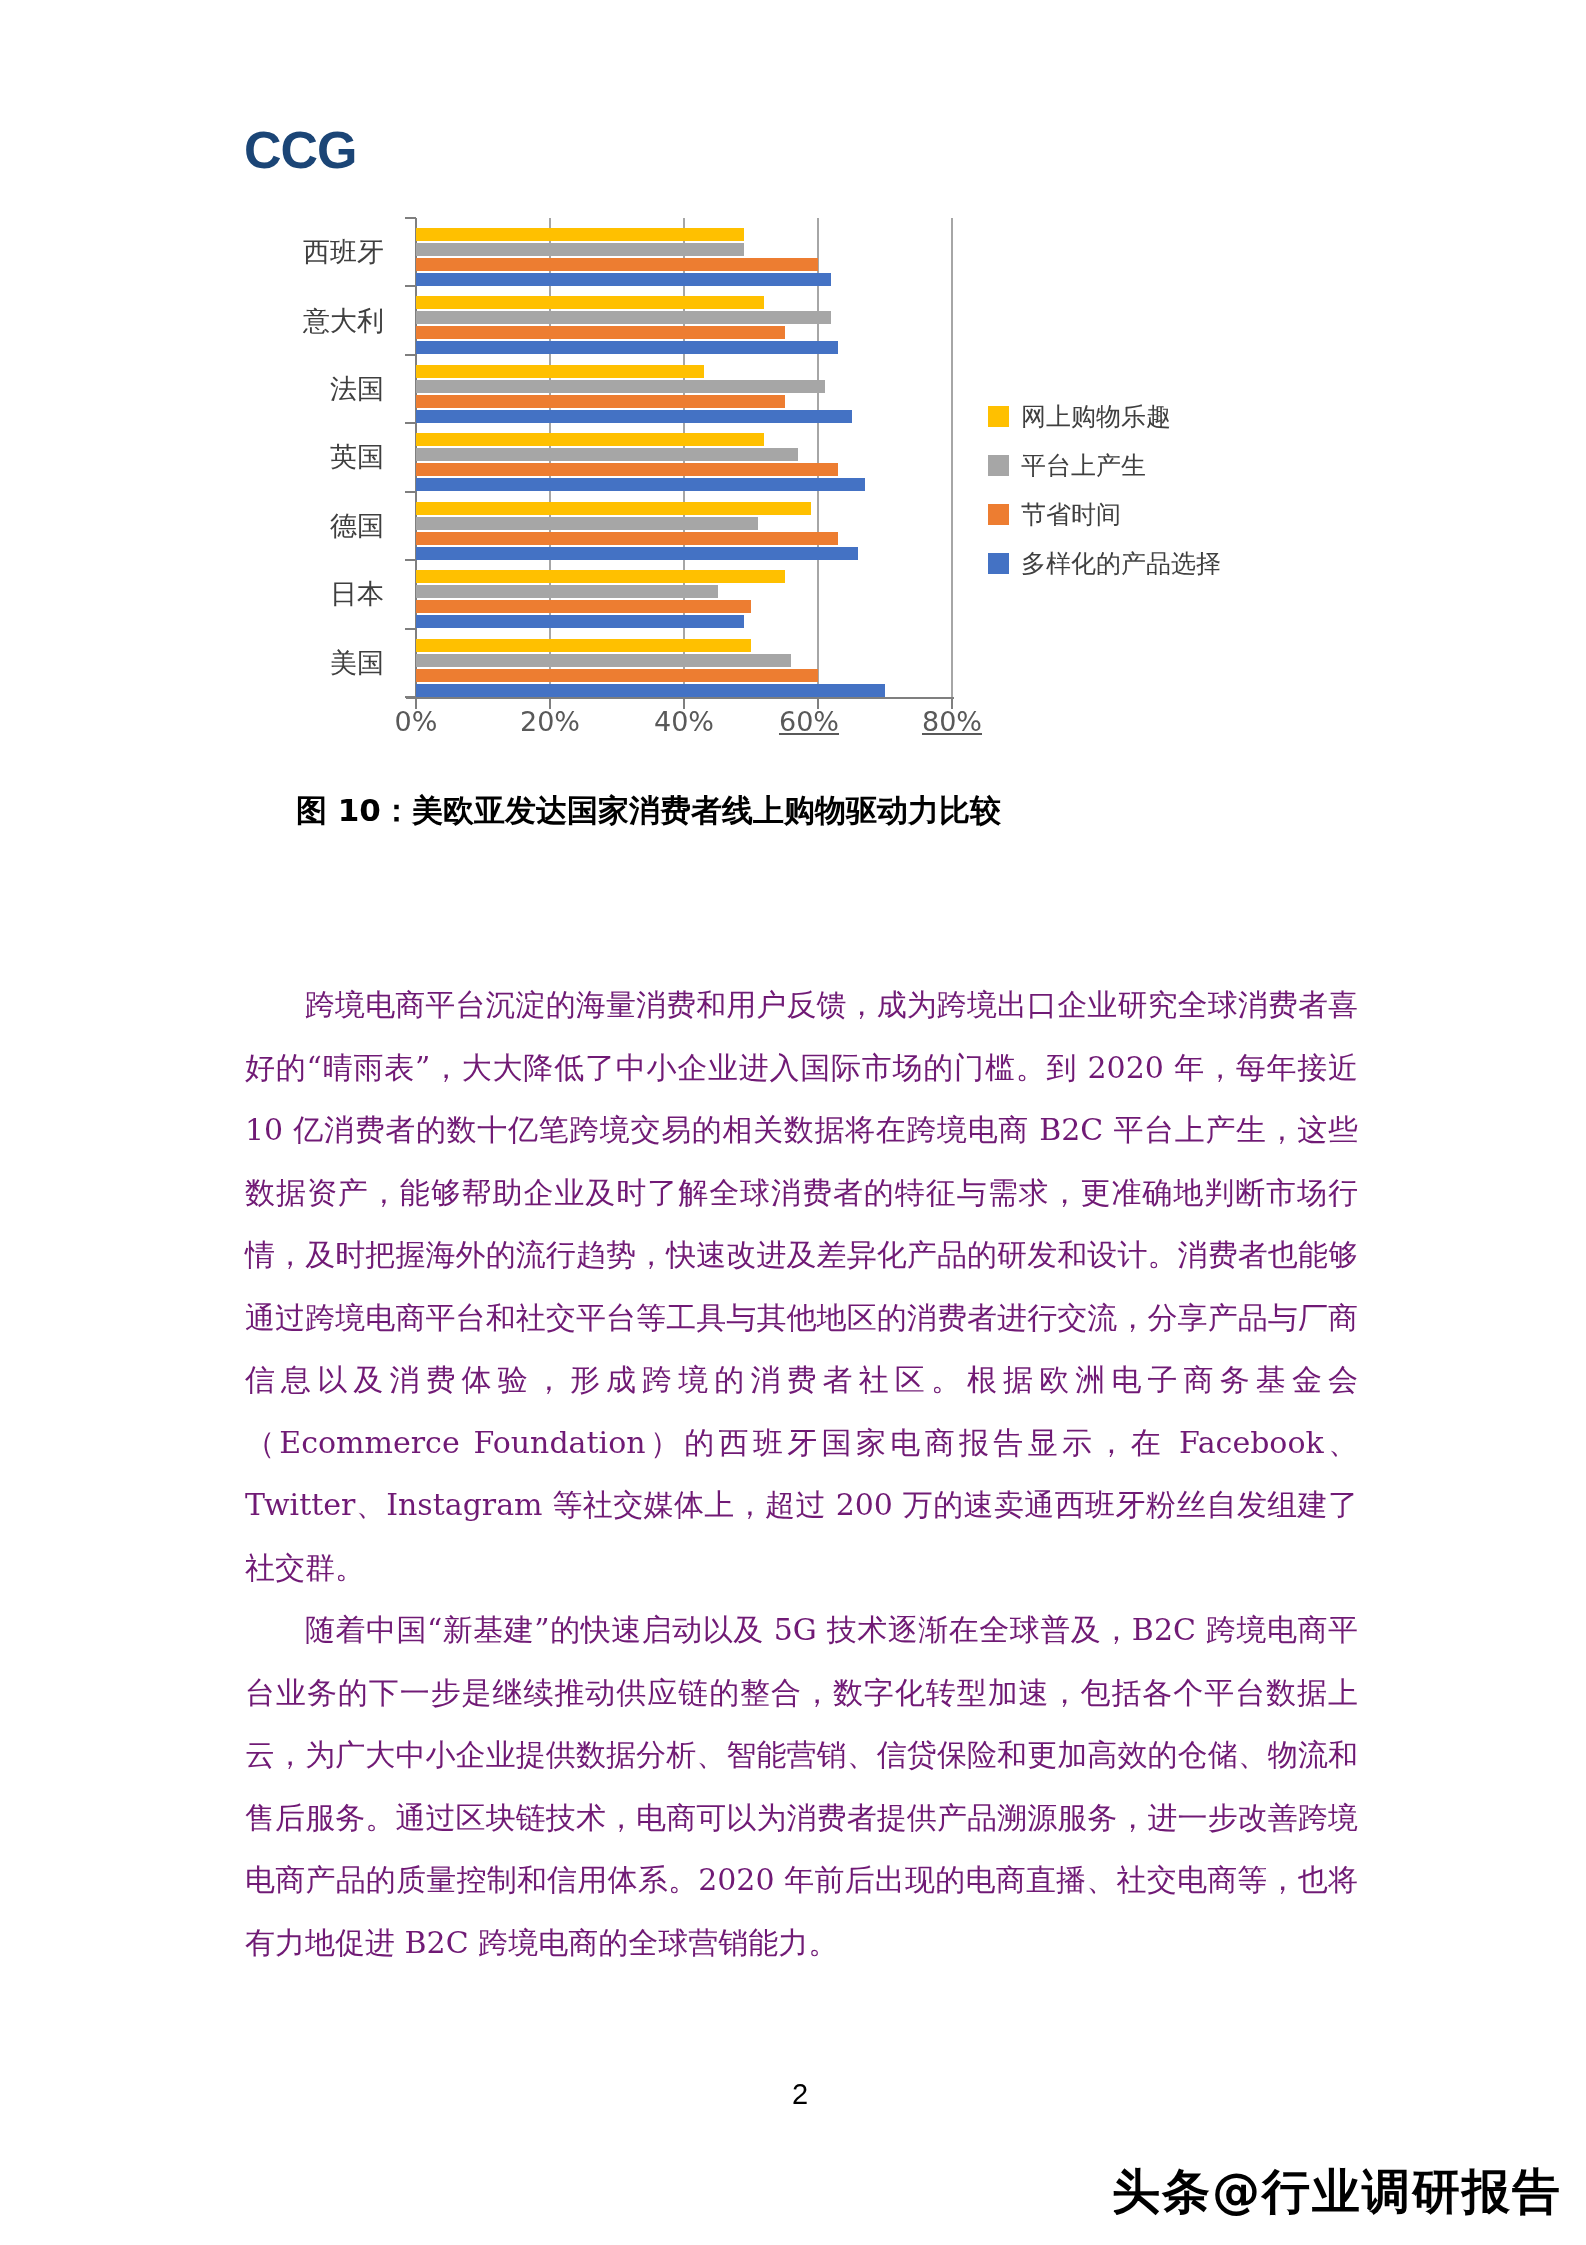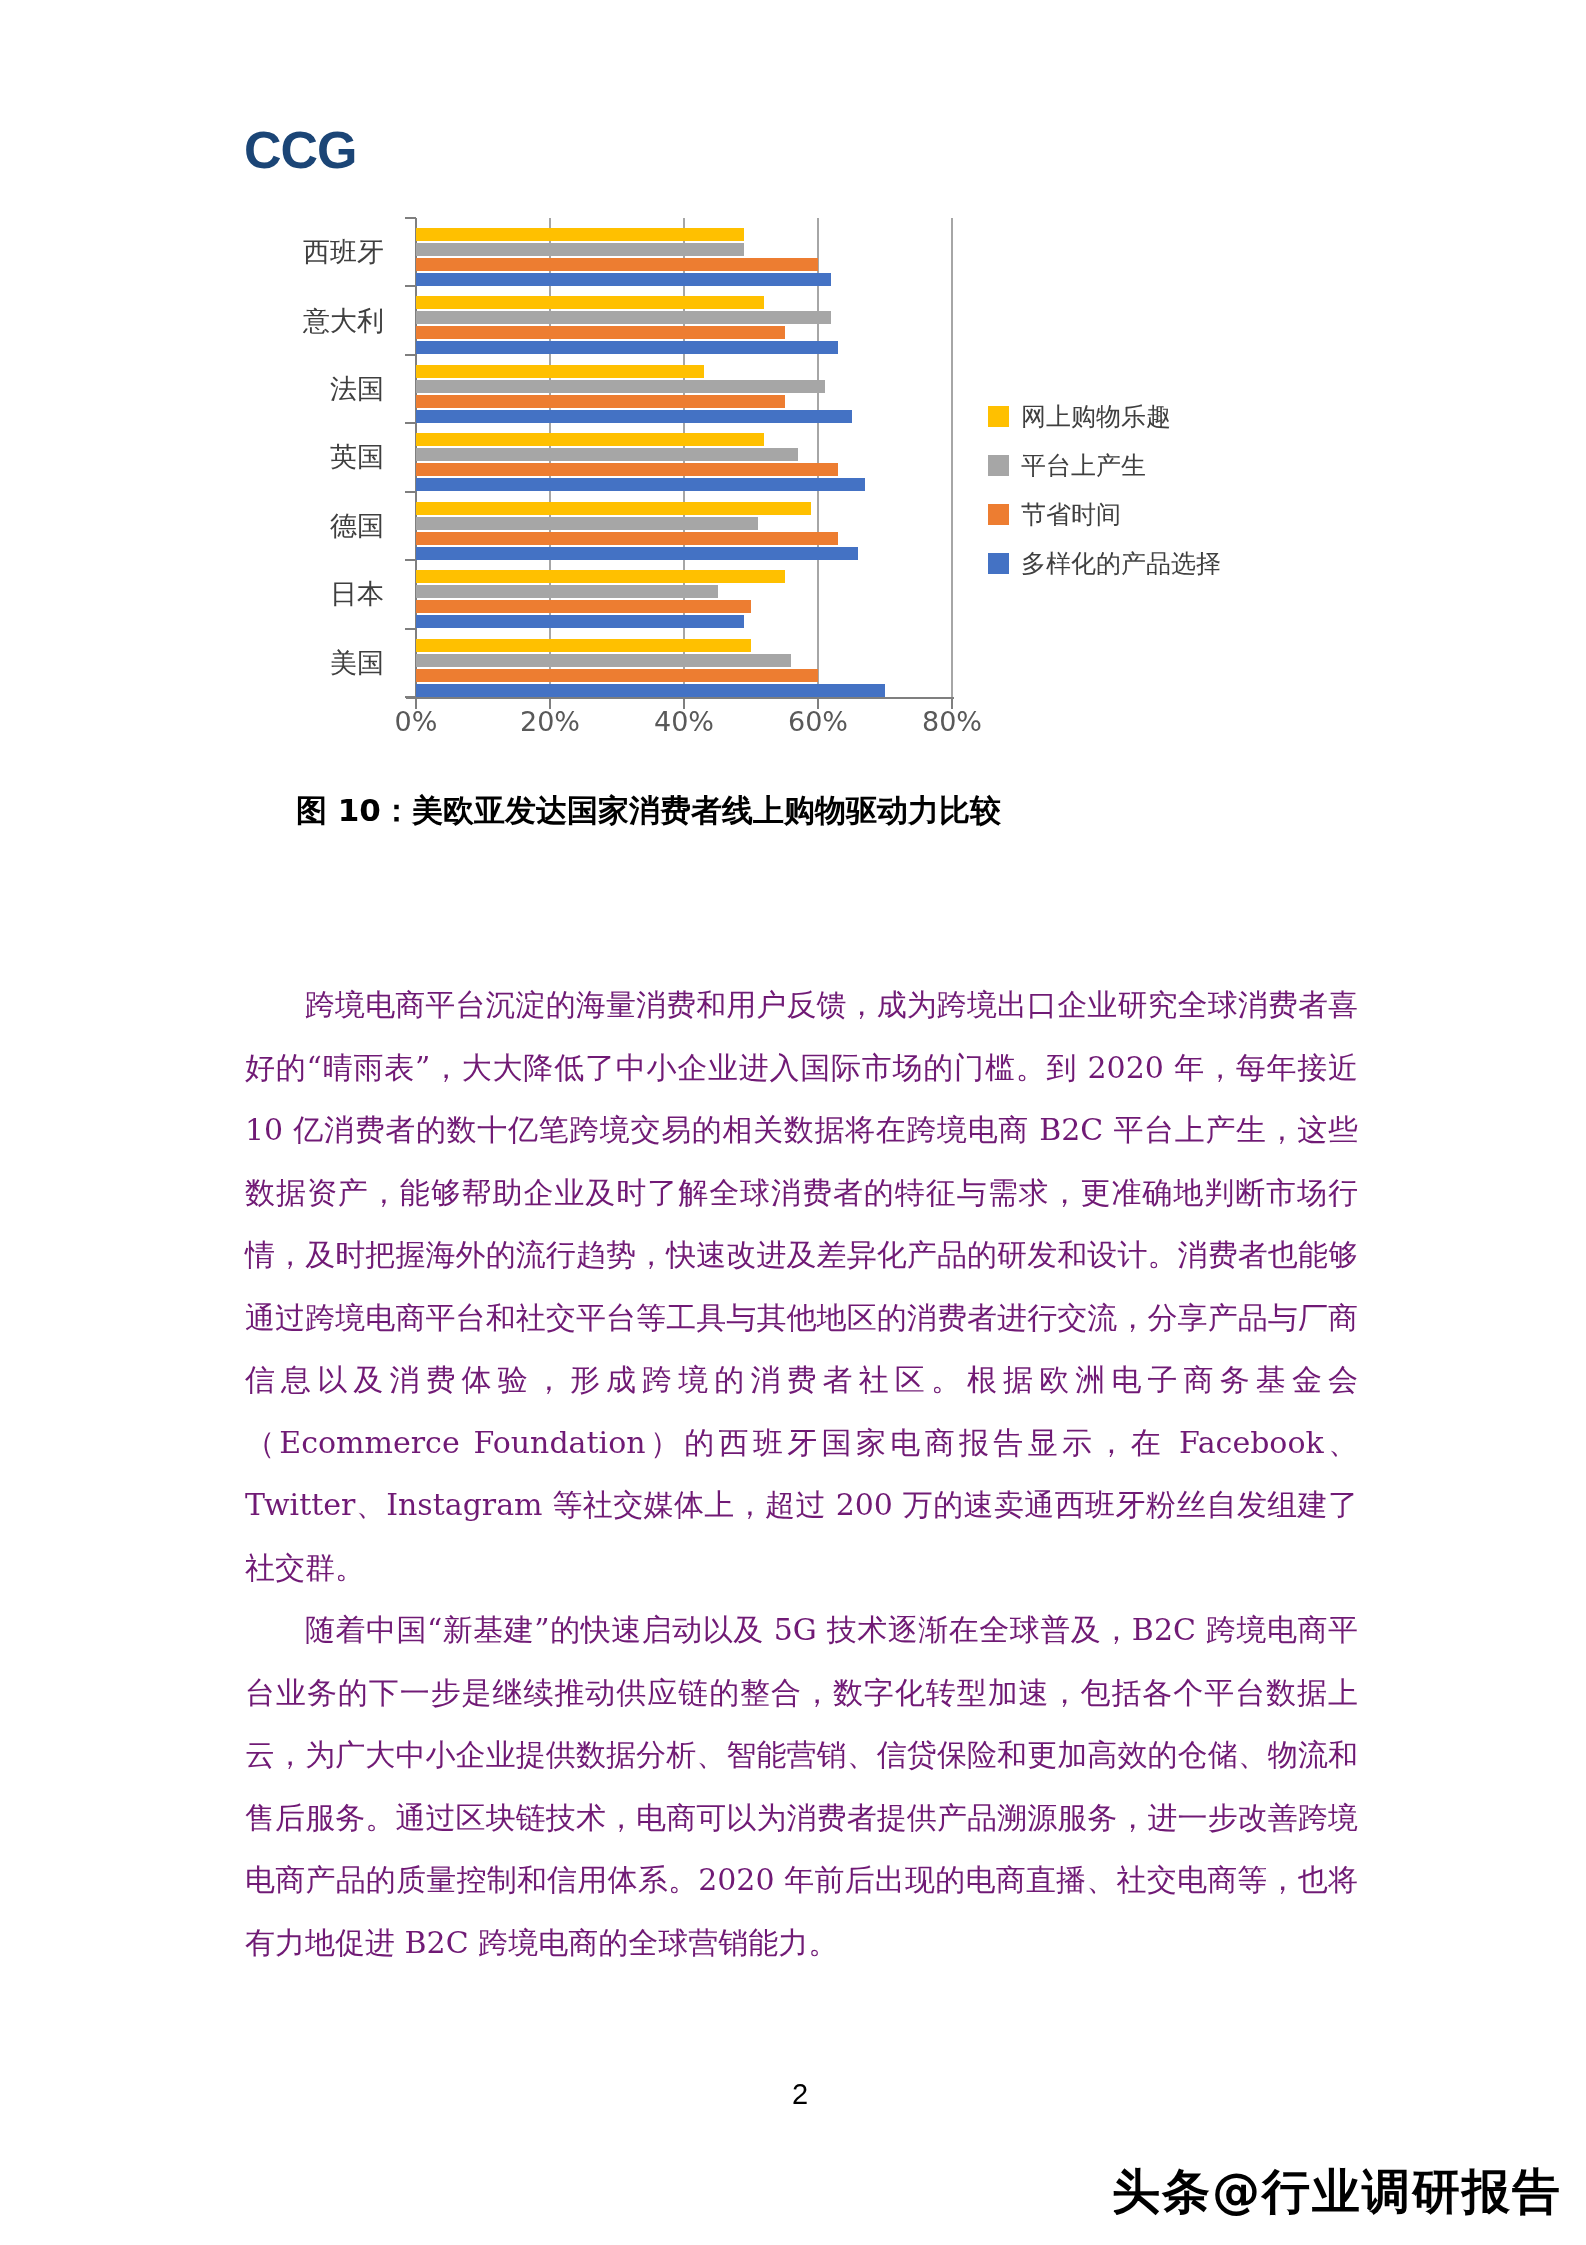--- a/index.html
+++ b/index.html
@@ -154,22 +154,22 @@
           <div class="bar" title="美国 网上购物乐趣 50%" style="top: 10px; width: 62.5%; background: rgb(255, 192, 0);"></div>
           <div class="bar" title="美国 性价比更高 56%" style="top: 25px; width: 70%; background: rgb(166, 166, 166);"></div>
           <div class="bar" title="美国 节省时间 60%" style="top: 40px; width: 75%; background: rgb(237, 125, 49);"></div>
           <div class="bar" title="美国 多样化的产品选择 70%" style="top: 55px; width: 87.5%; background: rgb(68, 114, 196);"></div>
         </div>
       </div>
     <div class="x-labels" id="x-labels">
         <div class="x-label" style="left: 0px;">0%</div>
         <div class="x-label" style="left: 134px;">20%</div>
         <div class="x-label" style="left: 268px;">40%</div>
-        <div class="x-label" style="left: 402px;">60%</div>
-        <div class="x-label" style="left: 536px;">80%</div>
+        <div class="x-label" style="left: 393px; text-decoration: underline;">60%</div>
+        <div class="x-label" style="left: 536px; text-decoration: underline;">80%</div>
       </div>
     <div class="legend" id="legend">
         <div class="legend-item">
           <div class="legend-swatch" style="background: rgb(255, 192, 0);"></div>
           <div class="legend-label">网上购物乐趣</div>
         </div>
         <div class="legend-item">
           <div class="legend-swatch" style="background: rgb(166, 166, 166);"></div>
           <div class="legend-label">平台上产生</div>
         </div>

